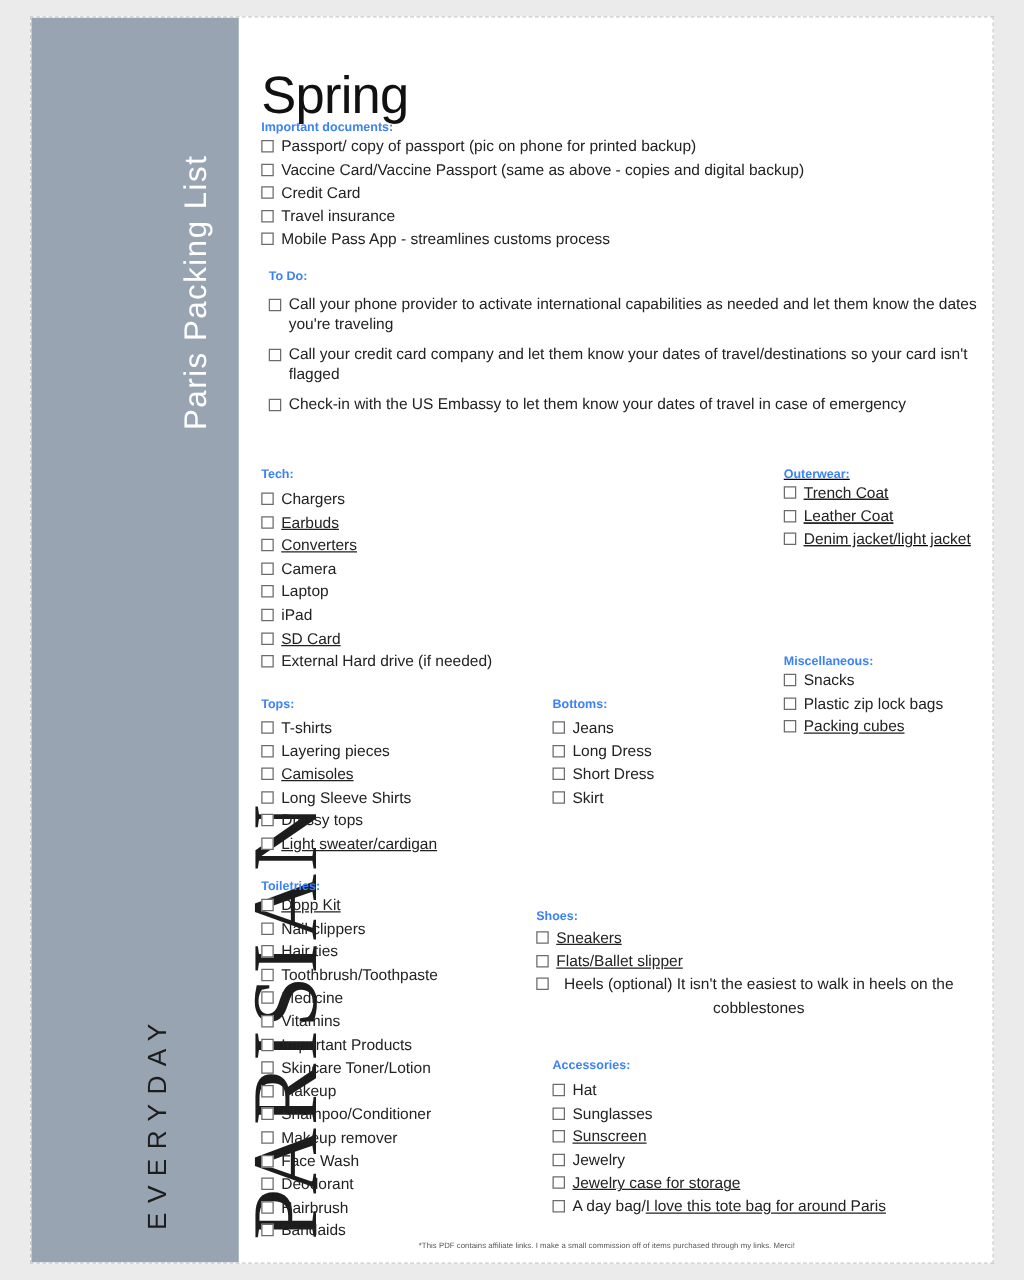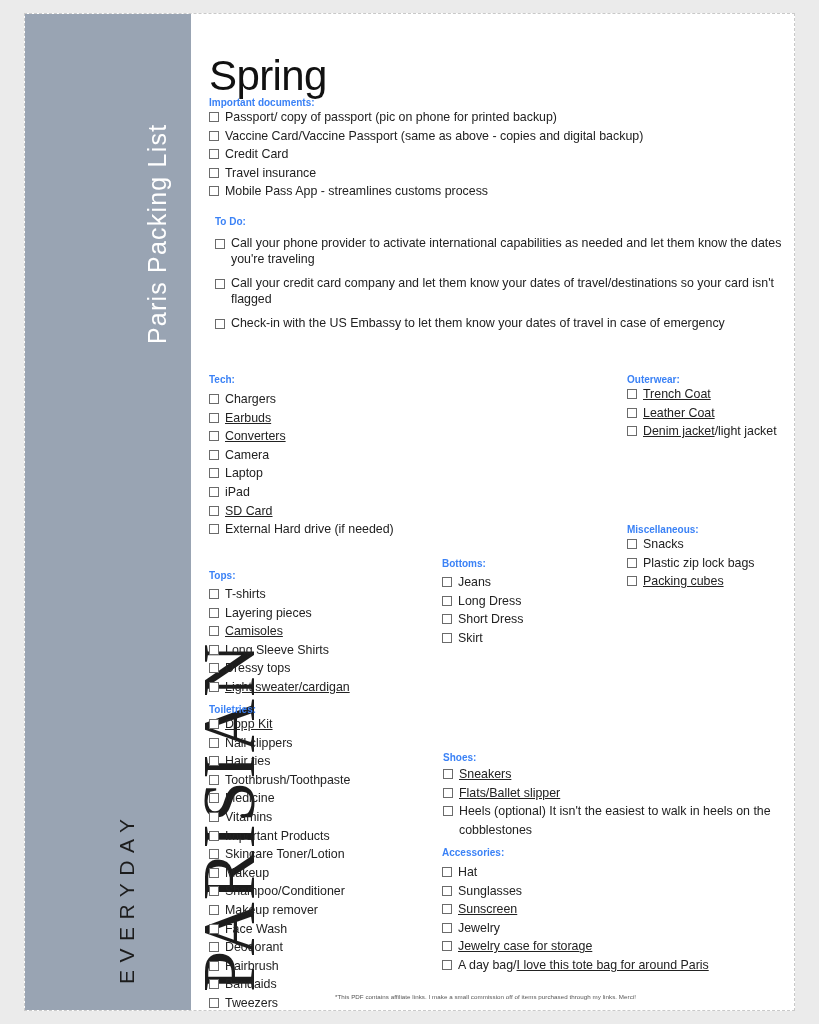--- a/index.html
+++ b/index.html
@@ -113,21 +113,21 @@
   }
 
   .lbl {
     font-size: 12.4px;
     line-height: 15.5px;
     color: #222;
   }
 
   .lbl u { text-decoration: underline; }
 
-  .tight .chk-row { margin-top: 0px; }
+  .tight .chk-row { margin-top: 0px; text-align: center; }
   .tight .lbl { line-height: 18.6px; }
   .tight .box { margin-top: 4px; }
 
   .wide-row { margin-top: 9px; }
 
   #footnote {
     position: absolute;
     left: 0; right: 14px;
     bottom: 10px;
     text-align: center;
@@ -227,39 +227,39 @@
             <span class="lbl"><u>SD Card</u></span>
           </div>
           <div class="chk-row">
             <span class="box"></span>
             <span class="lbl">External Hard drive (if needed)</span>
           </div>
         </div>
     </div>
 
 
-    <div class="block" style="left:436px; top:360px; width:152px;">
+    <div class="block" style="left:436px; top:360px; width:152px;text-decoration:underline;">
       <div class="sec-head">Outerwear:</div>
       <div class="tight">
           <div class="chk-row">
             <span class="box"></span>
             <span class="lbl"><u>Trench Coat</u></span>
           </div>
           <div class="chk-row">
             <span class="box"></span>
             <span class="lbl"><u>Leather Coat</u></span>
           </div>
           <div class="chk-row">
             <span class="box"></span>
             <span class="lbl"><u>Denim jacket</u>/light jacket</span>
           </div>
         </div>
     </div>
 
-    <div class="block" style="left:18px; top:556px; width:215px;">
+    <div class="block" style="left:18px; top:544px; width:215px;">
       <div class="sec-head">Tops:</div>
       <div class="tight" style="margin-top:4px;">
           <div class="chk-row">
             <span class="box"></span>
             <span class="lbl">T-shirts</span>
           </div>
           <div class="chk-row">
             <span class="box"></span>
             <span class="lbl">Layering pieces</span>
           </div>
@@ -379,28 +379,24 @@
             <span class="lbl">Deodorant</span>
           </div>
           <div class="chk-row">
             <span class="box"></span>
             <span class="lbl">Hairbrush</span>
           </div>
           <div class="chk-row">
             <span class="box"></span>
             <span class="lbl">Bandaids</span>
           </div>
-          <div class="chk-row">
-            <span class="box"></span>
-            <span class="lbl">Tweezers</span>
-          </div>
-        </div>
-    </div>
-
-    <div class="block" style="left:252px; top:714px; width:340px;margin-top:24px;">
+        </div>
+    </div>
+
+    <div class="block" style="left:238px; top:714px; width:340px;">
       <div class="sec-head">Shoes:</div>
       <div class="tight" style="margin-top:2px;">
           <div class="chk-row">
             <span class="box"></span>
             <span class="lbl"><u>Sneakers</u></span>
           </div>
           <div class="chk-row">
             <span class="box"></span>
             <span class="lbl"><u>Flats/Ballet slipper </u></span>
           </div>

